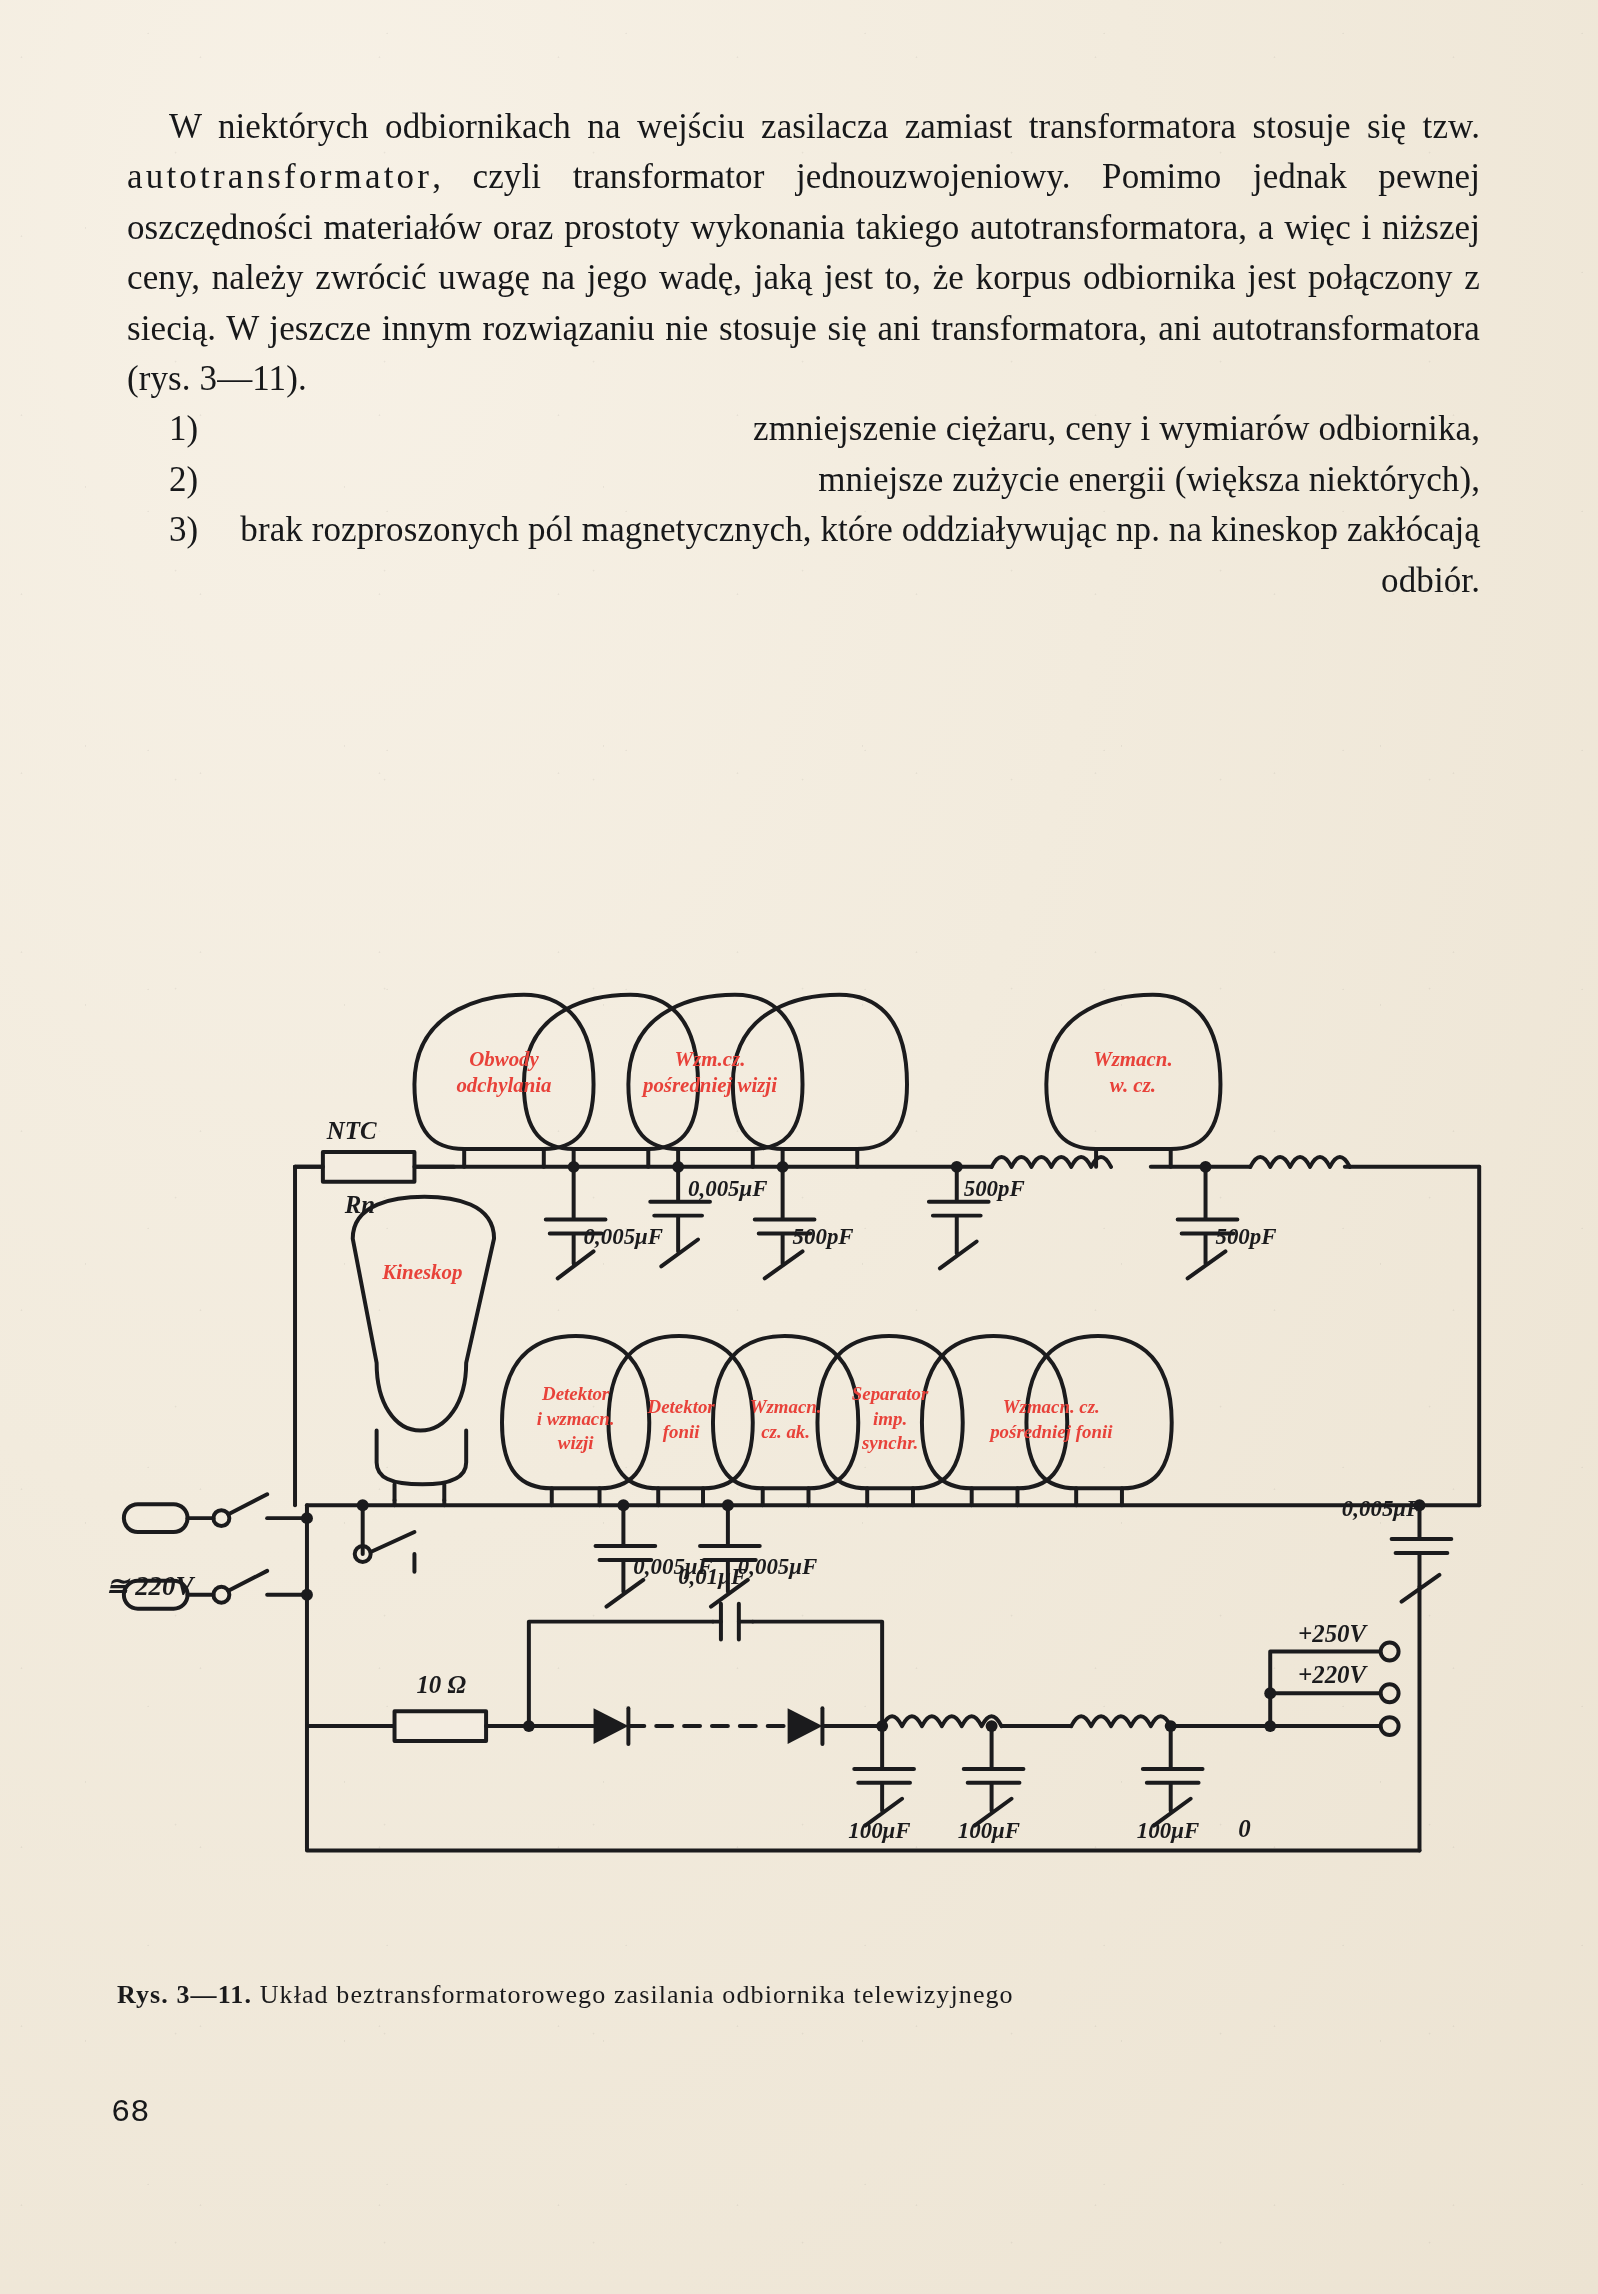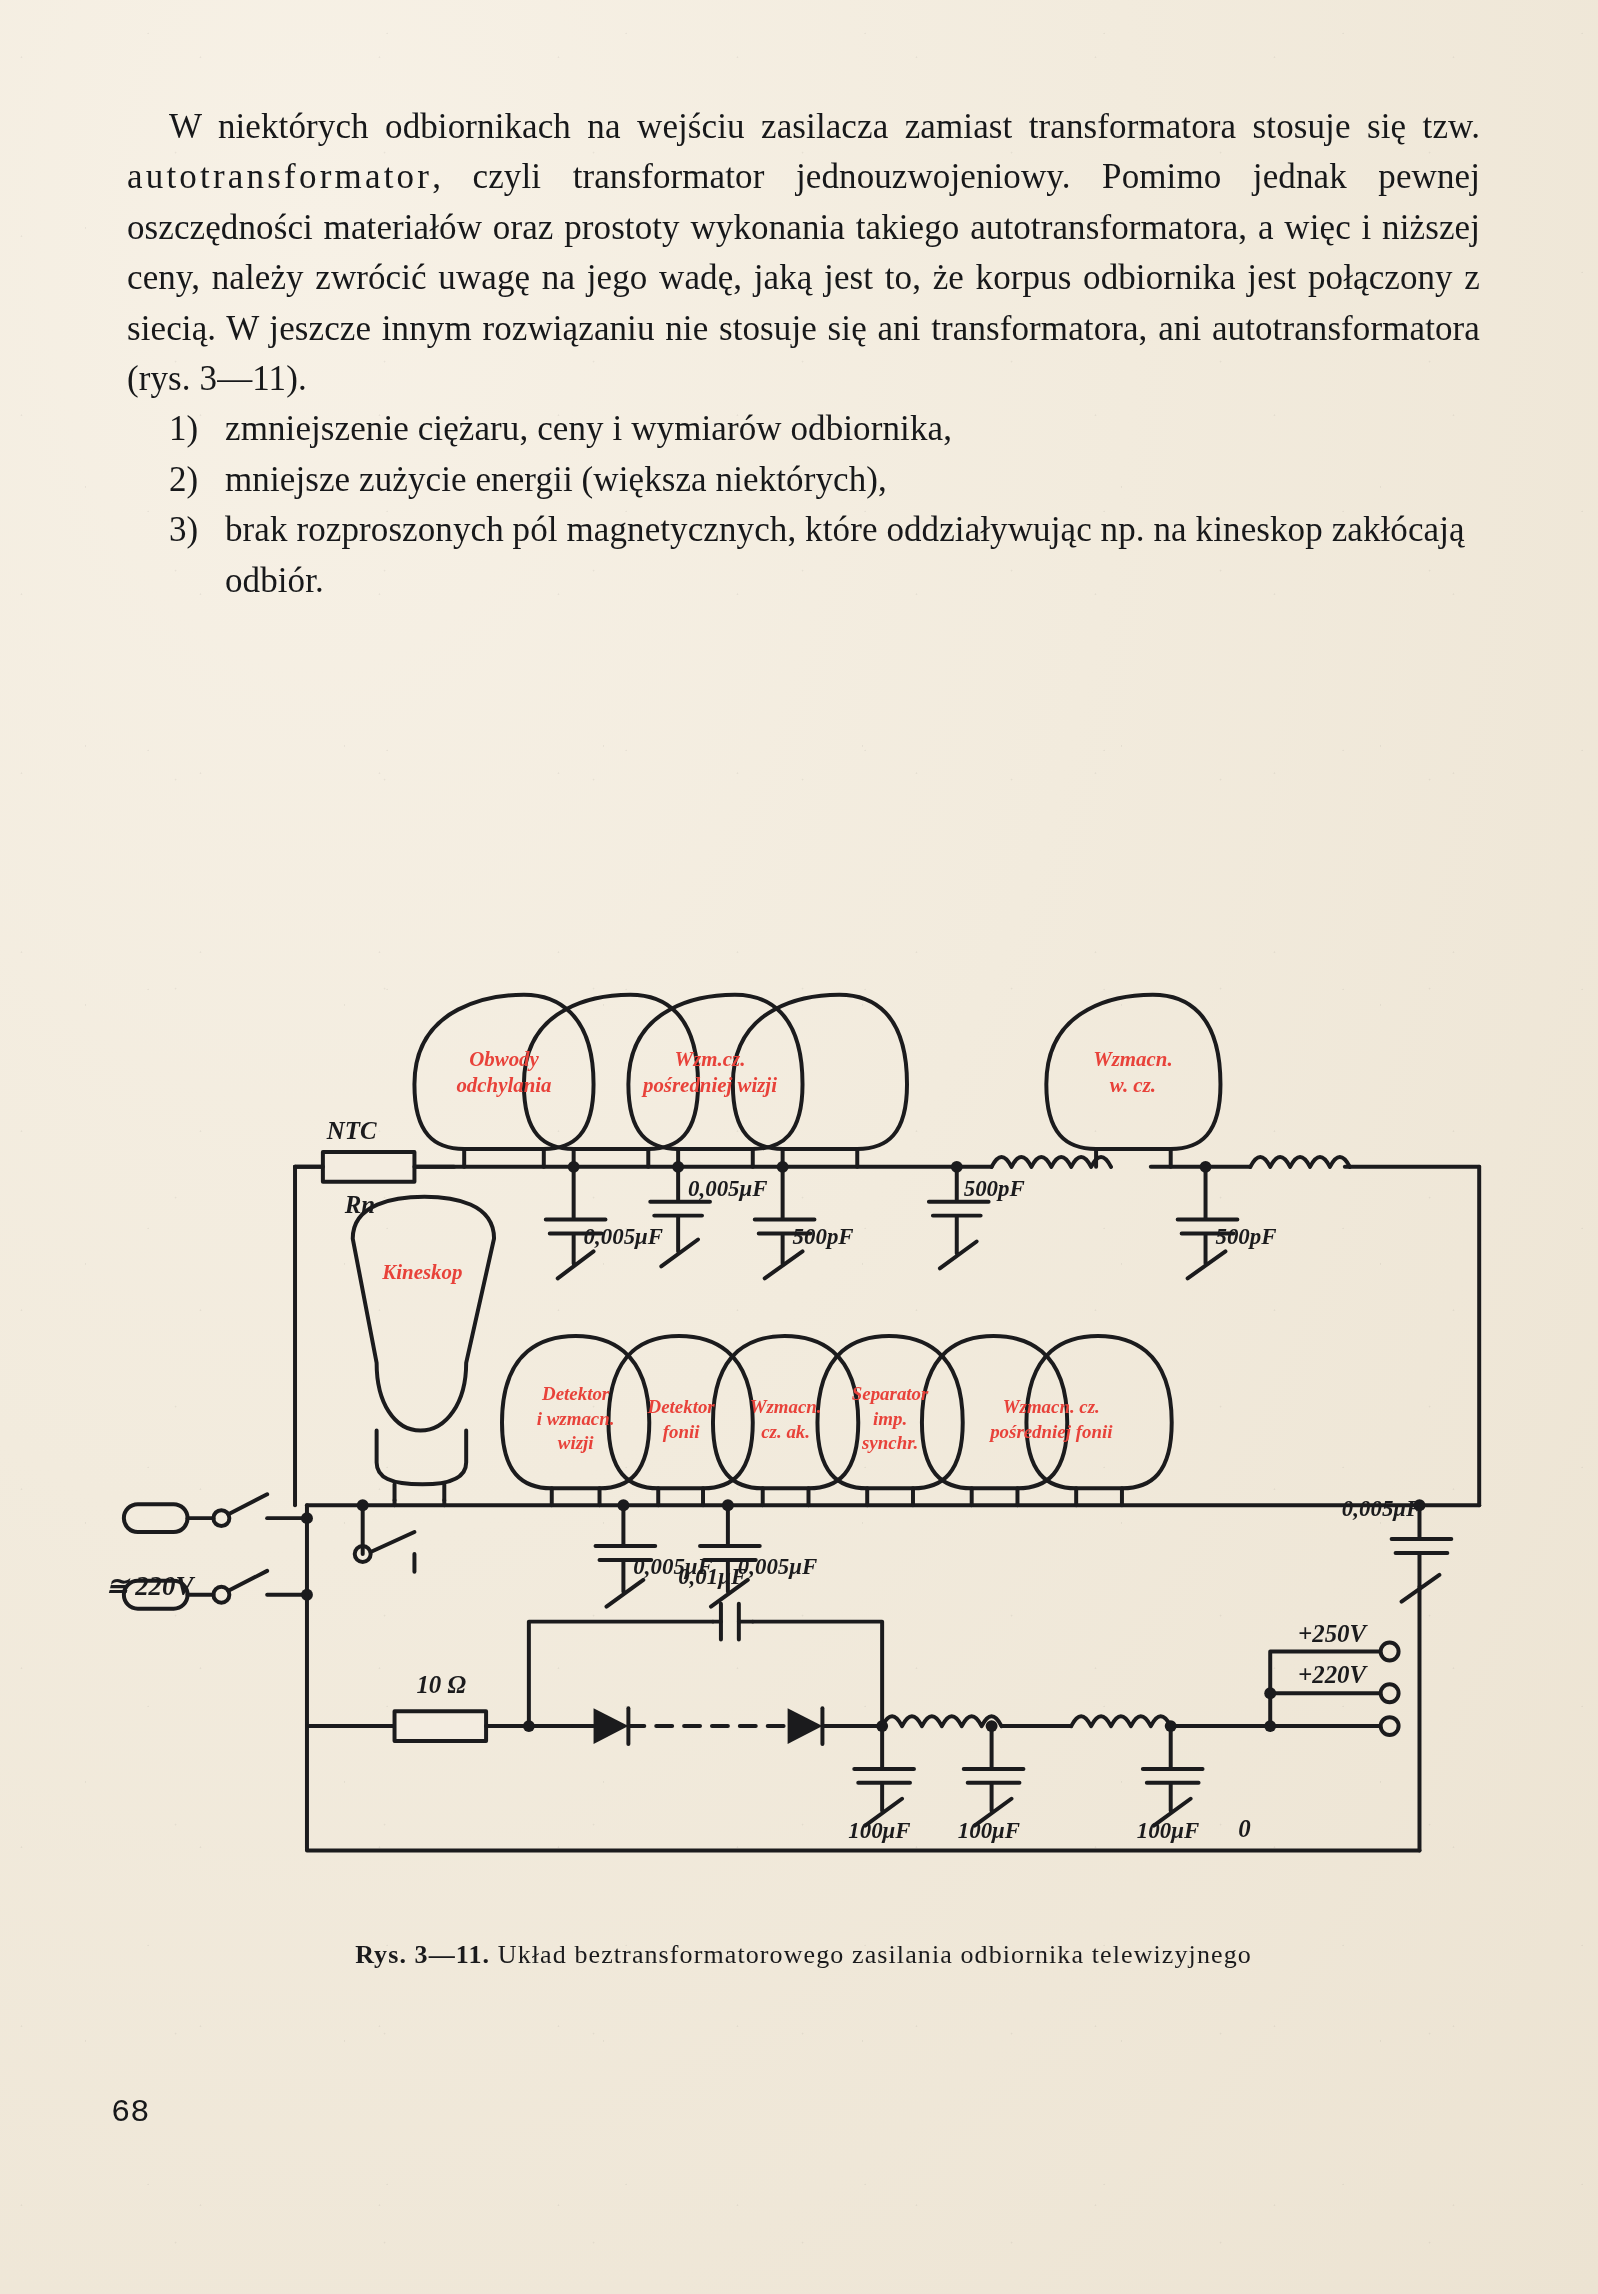--- a/index.html
+++ b/index.html
@@ -56,38 +56,39 @@
   .list li {
     display: flex;
     margin-left: 42px;
   }
   .list .num {
     width: 56px;
     flex: 0 0 56px;
   }
   .list .txt {
     flex: 1;
+    text-align: right;
   }
   .figure {
     position: absolute;
     left: 96px;
     top: 935px;
     width: 1423px;
     height: 1015px;
   }
   .figure svg { display: block; }
   .caption {
     position: absolute;
     left: 117px;
-    top: 1940px;
+    top: 1980px;
     width: 1373px;
     font-size: 26px;
     letter-spacing: 1.1px;
     color: #1a1a1c;
-    text-align: center;
+    text-align: left;
   }
   .caption .bold { font-weight: bold; }
   .page-number {
     position: absolute;
     left: 111px;
     top: 2094px;
     font-size: 32px;
     color: #17181a;
     font-family: Liberation Mono, monospace;
   }

